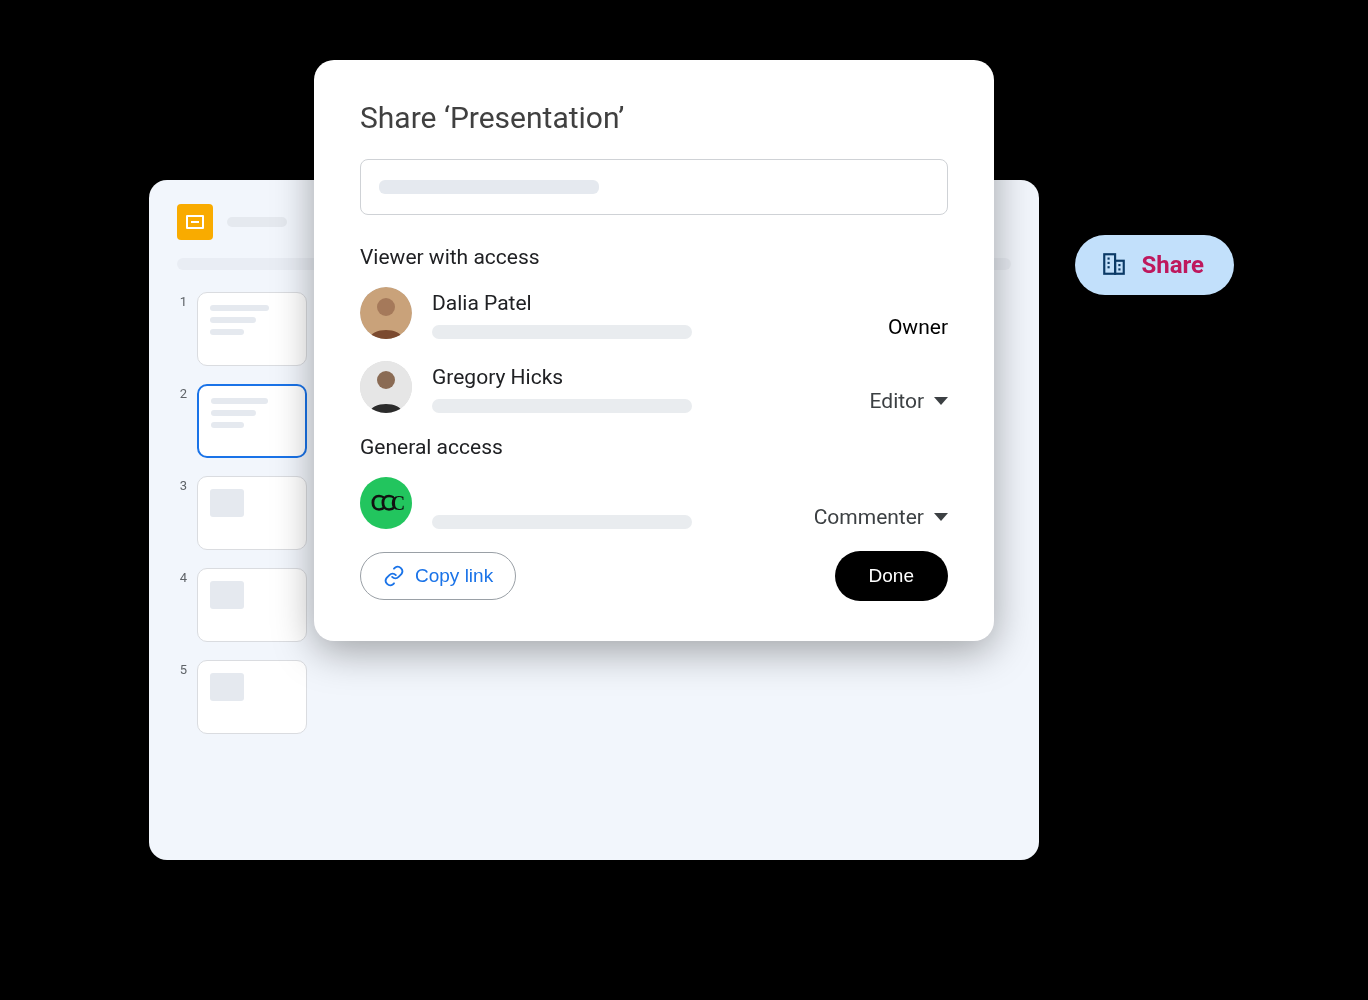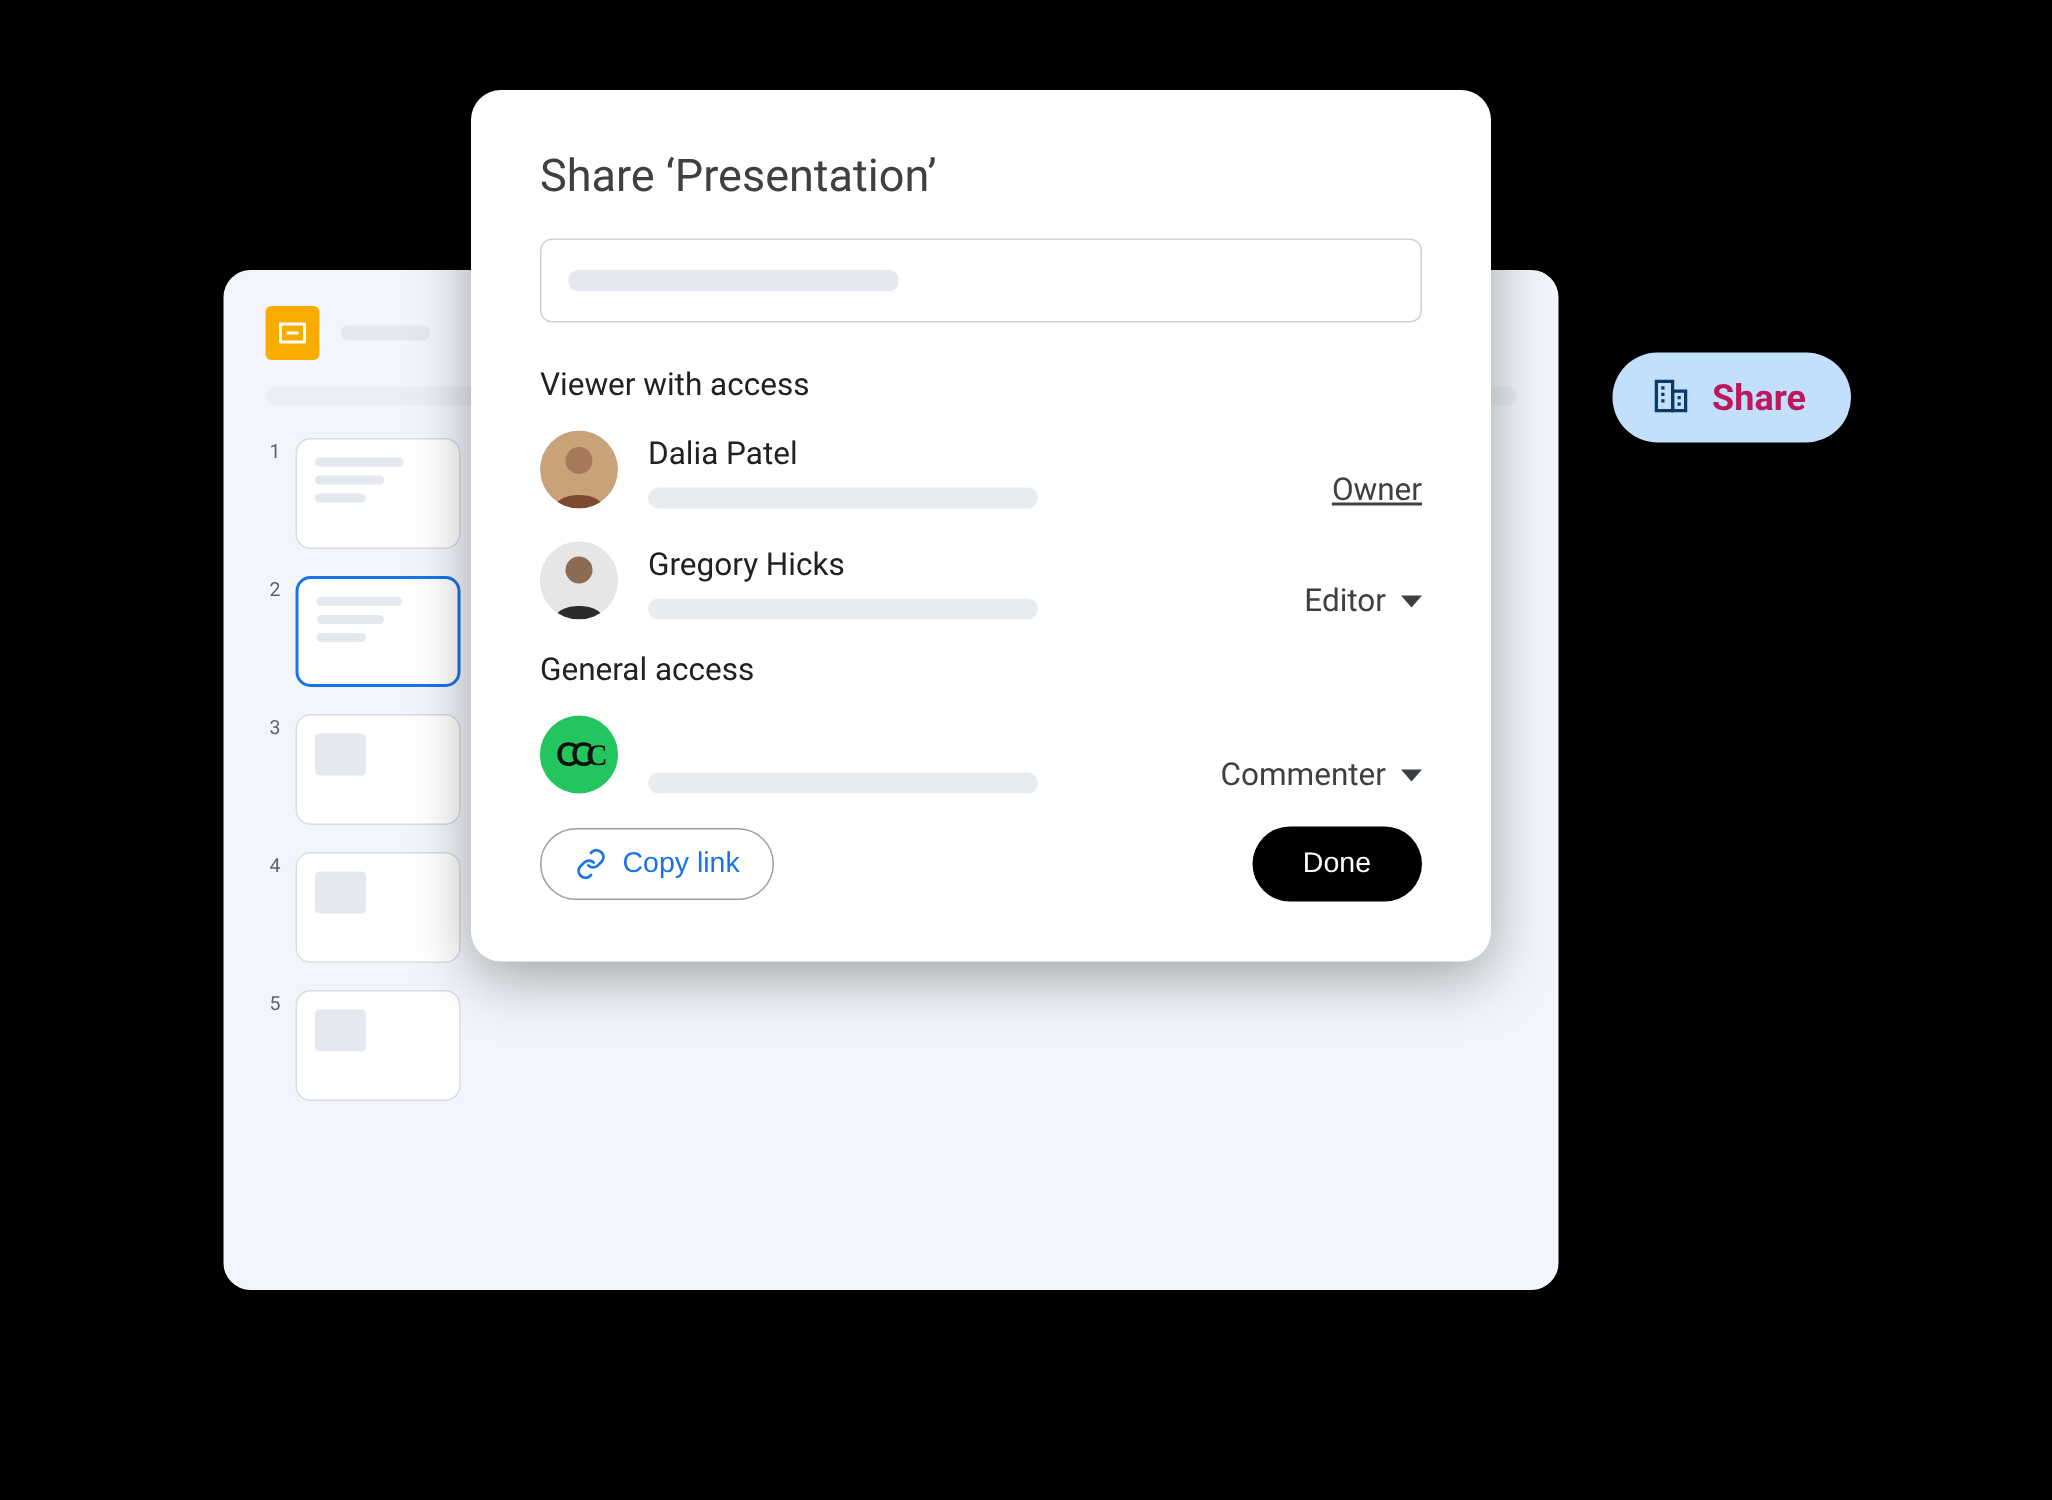--- a/index.html
+++ b/index.html
@@ -84,21 +84,21 @@
   .avatar {
     width:52px; height:52px; border-radius:50%; flex:0 0 52px;
     background:#ddd; background-size:cover; background-position:center;
     display:flex; align-items:center; justify-content:center; overflow:hidden;
   }
   .avatar svg { width:100%; height:100%; }
   .pinfo { flex:1; }
   .pname { font-size:21px; color:#202124; display:flex; align-items:center; gap:10px;}
   .pemail { margin-top:10px; width:260px; height:14px; background:#e9ecef; border-radius:8px; }
   .role { font-size:21px; color:#3c4043; display:flex; align-items:center; gap:10px; }
-  .role.muted{ color:#404040;text-decoration:underline; }
+  .role.muted{ color:#000000; }
   .caret { width:0;height:0;border-left:7px solid transparent;border-right:7px solid transparent;border-top:8px solid #3c4043; }
 
   .org-avatar{ background:#22c55e; }
   .org-text{ font-family:Georgia,serif; font-weight:900; font-size:20px; letter-spacing:-4px; color:#111; }
 
   .footer { display:flex; align-items:center; justify-content:space-between; margin-top:12px; }
   .copy-link {
     border:1px solid #9aa0a6; border-radius:999px; padding:12px 22px;
     display:flex; align-items:center; gap:10px; color:#1a73e8; font-size:19px;
     background:#fff;

